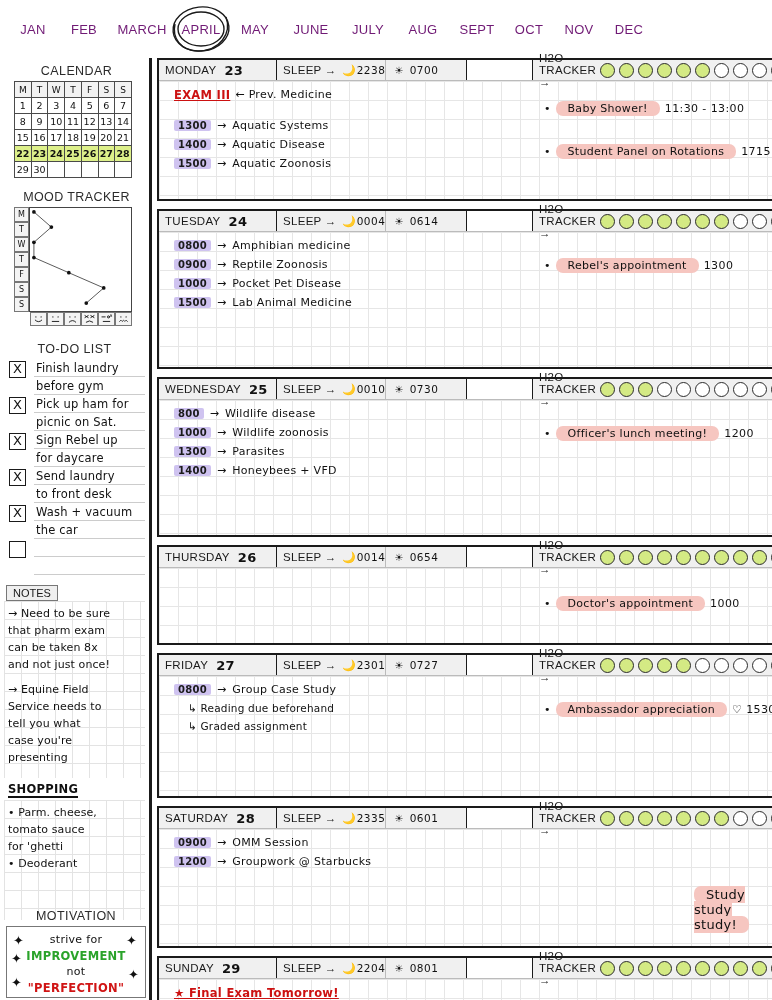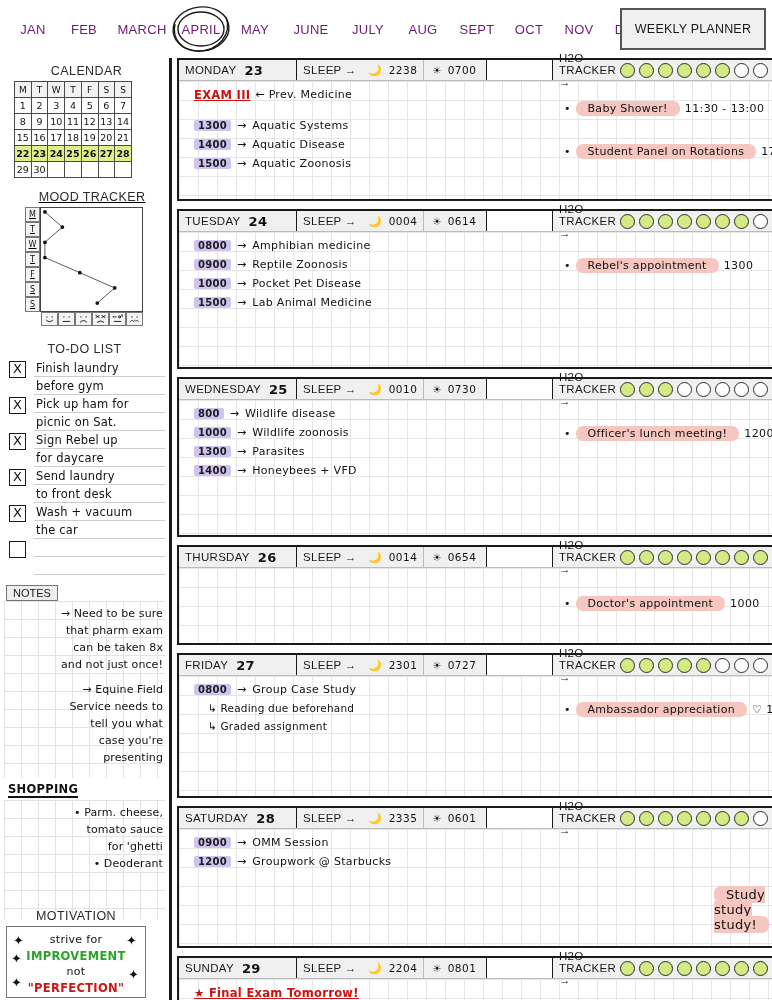--- a/index.html
+++ b/index.html
@@ -41,21 +41,21 @@
     width: 146px; height: 42px;
     border: 2px solid #555;
     background: #f0f0f0;
     display: flex; align-items: center; justify-content: center;
     font-size: 12.5px; color: #1a1a1a; letter-spacing: 0.2px;
   }
 
   
   .body-wrap { display: flex; height: 942px; }
   .left-col {
-    width: 172px;
+    width: 152px;
     position: relative;
     border-right: 3px solid #1a1a1a;
     flex-shrink: 0;
   }
   .right-col { flex: 1; position: relative; padding-left: 5px; }
 
   
   .panel-title {
     text-align: center;
     font-size: 12.5px;
@@ -74,21 +74,21 @@
     font-size: 9.5px;
     font-family: "DejaVu Sans", sans-serif;
     color: #111;
     font-weight: normal;
   }
   table.cal th { background: #f2f2f2; font-size: 9px; }
   table.cal td.hl { background: #ddf08a; font-weight: bold; margin-top: 44px; }
   table.cal td.empty { background: #fff; }
 
   
-  .mood-sec { padding: 12px 10px 0 25px; text-decoration: underline; }
+  .mood-sec { padding: 12px 10px 0 14px; }
   .mood-box { display: flex; }
   .mood-days { display: flex; flex-direction: column; }
   .mood-day {
     width: 15px; height: 15px;
     border: 1px solid #777;
     background: #f4f4f4;
     font-size: 8px;
     display: flex; align-items: center; justify-content: center;
     font-family: "DejaVu Sans", sans-serif;
     color: #111;
@@ -151,21 +151,20 @@
     padding: 1px 6px;
     color: #1a1a1a;
     margin-left: 2px;
   }
   .grid-area {
     position: relative;
     background-image:
       linear-gradient(to right, #e3e3e3 1px, transparent 1px),
       linear-gradient(to bottom, #e3e3e3 1px, transparent 1px);
     background-size: 17px 18px;
-    text-align: right;
   }
   .note-block { padding: 4px 2px 4px 4px; }
   .note-line {
     font-family: "DejaVu Sans", sans-serif;
     font-size: 11px;
     color: #111;
     line-height: 17px;
     white-space: nowrap;
     letter-spacing: 0.1px;
   }
@@ -225,21 +224,21 @@
     color: #1a1a1a;
     letter-spacing: 0.3px;
   }
   .cell-day { width: 118px; justify-content: flex-start; gap: 8px; }
   .day-num {
     font-family: "DejaVu Sans", sans-serif;
     font-size: 13px;
     font-weight: bold;
     color: #111;
   }
-  .cell-sleep { width: 190px; gap: 6px; }
+  .cell-sleep { width: 190px; gap: 0; }
   .sleep-val {
     font-family: "DejaVu Sans", sans-serif;
     font-size: 10.5px;
     color: #111;
     letter-spacing: 0.5px;
   }
   .icon-sep {
     border-left: 1px solid #bbb;
     height: 100%;
     display:flex; align-items:center;
@@ -352,21 +351,20 @@
     <span>APRIL</span>
   </div>
   <div class="month" style="width:54px">MAY</div>
   <div class="month" style="width:58px">JUNE</div>
   <div class="month" style="width:56px">JULY</div>
   <div class="month" style="width:54px">AUG</div>
   <div class="month" style="width:54px">SEPT</div>
   <div class="month" style="width:50px">OCT</div>
   <div class="month" style="width:50px">NOV</div>
   <div class="month" style="width:50px">DEC</div>
-  <div class="planner-badge">WEEKLY PLANNER</div>
 </div>
 
 <div class="body-wrap">
 
   <div class="left-col">
 
     <div class="calendar-sec">
       <div class="panel-title">CALENDAR</div>
       <table class="cal">
         <tbody>

